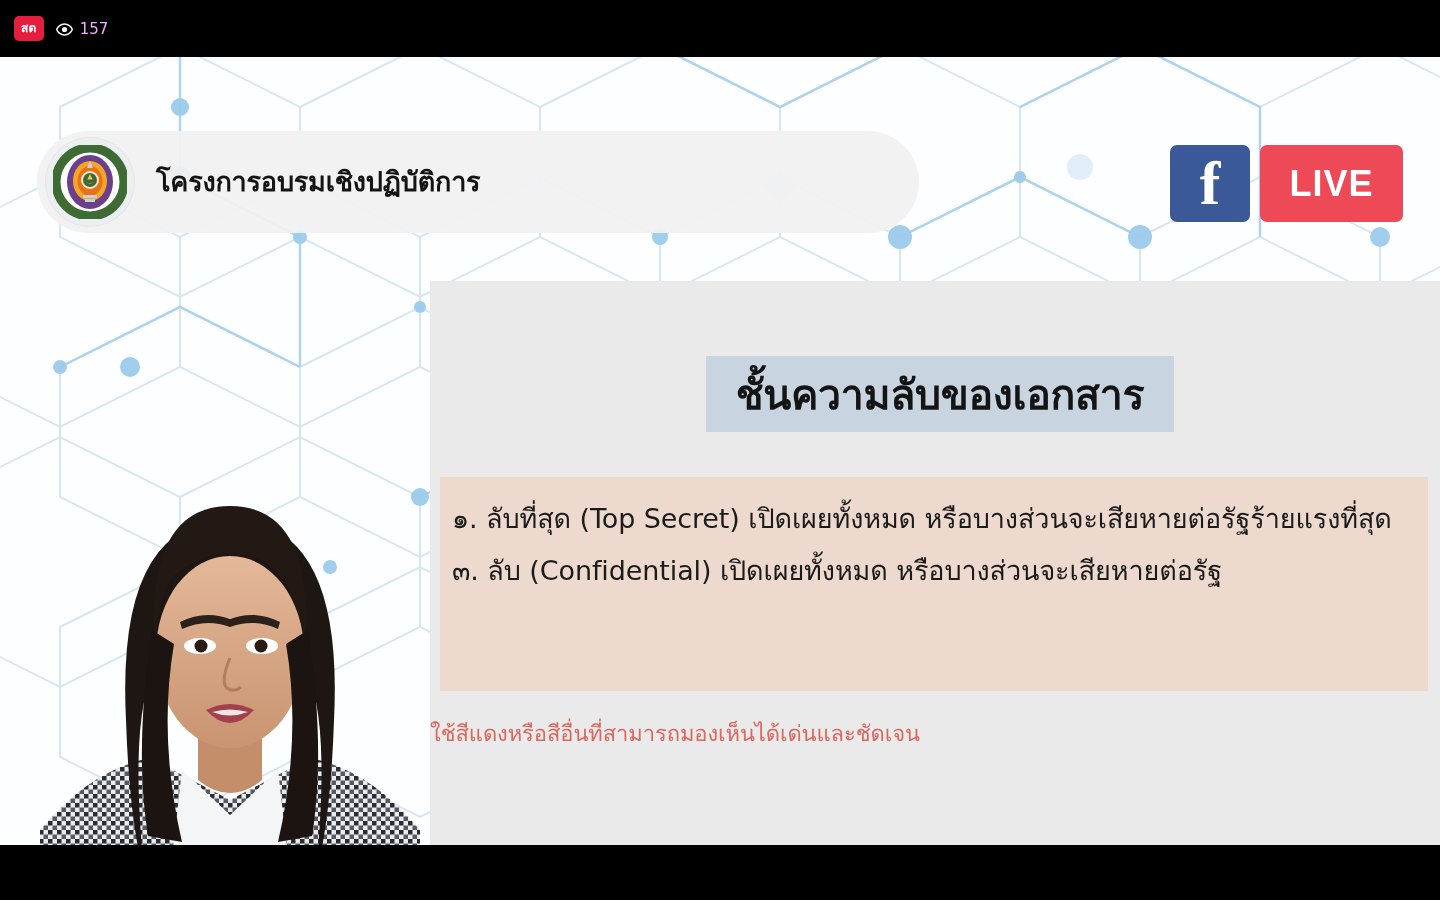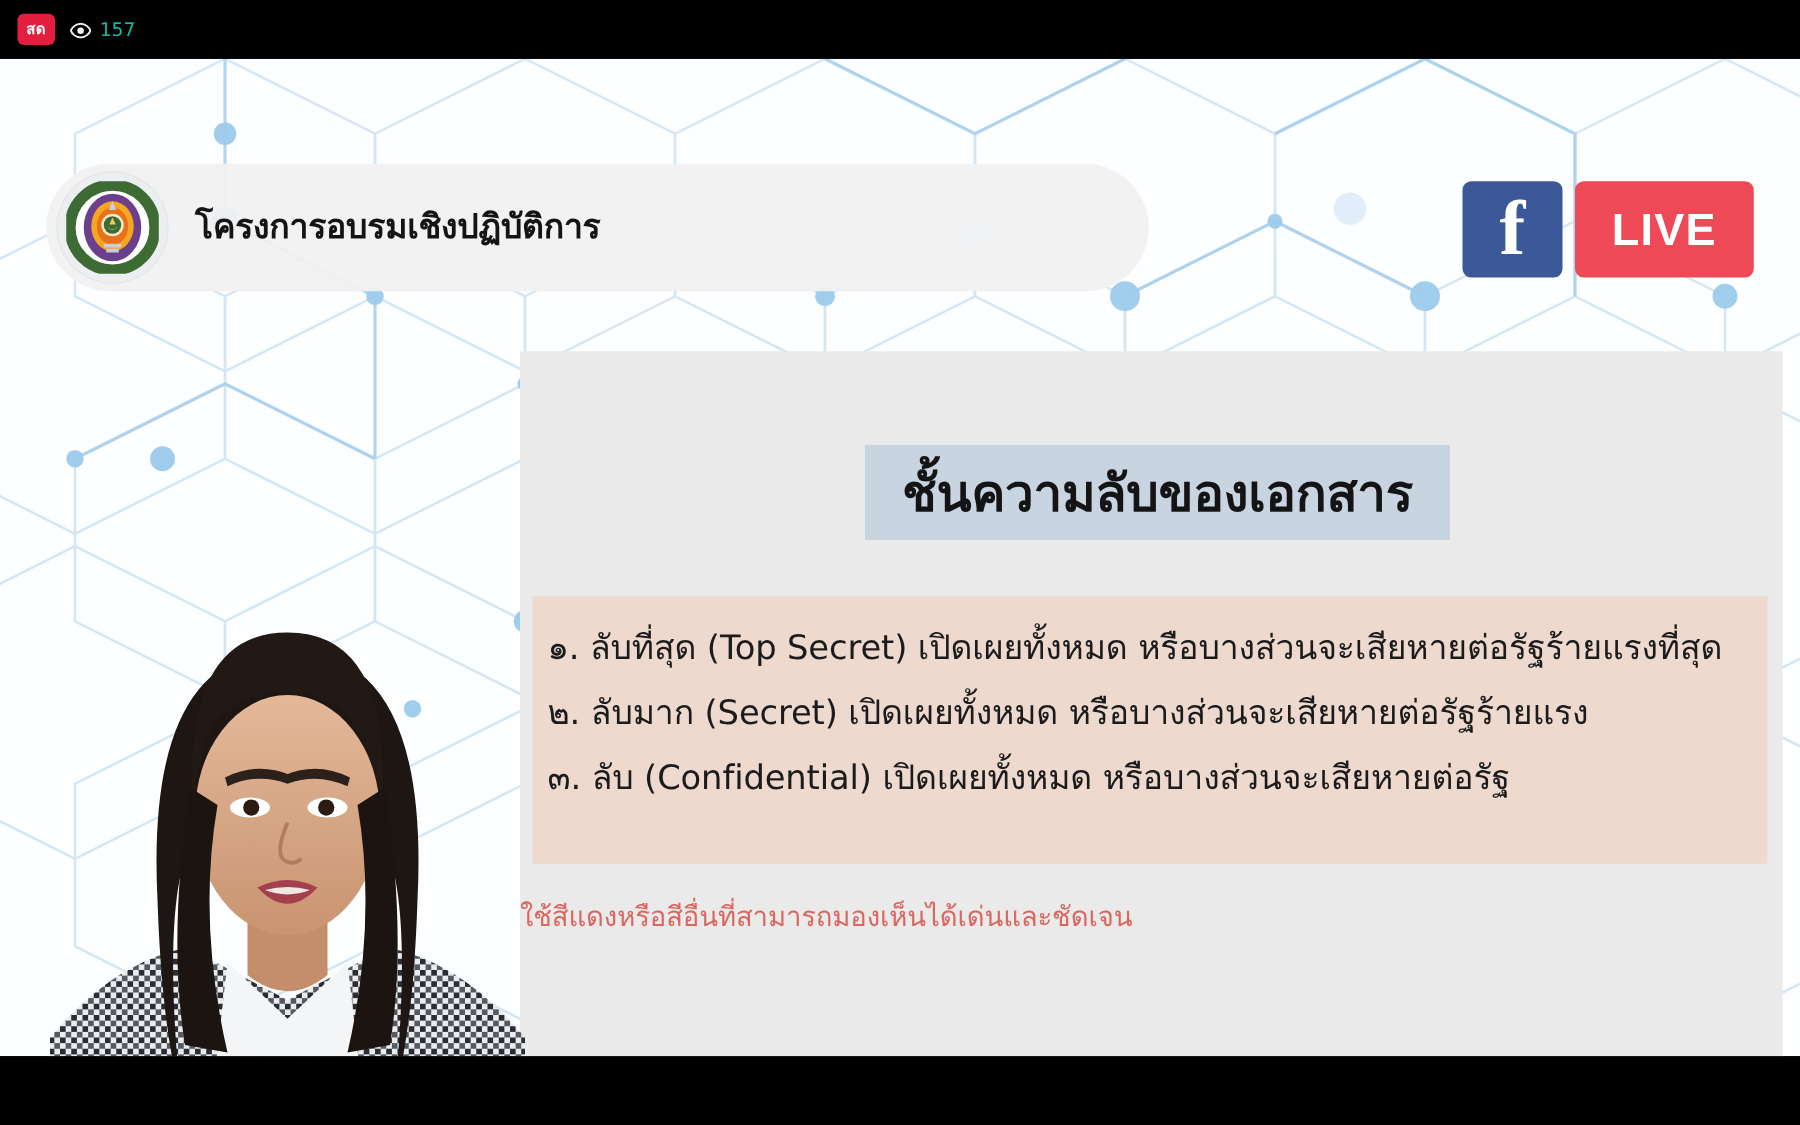--- a/index.html
+++ b/index.html
@@ -4,29 +4,29 @@
 <style>
   * { margin:0; padding:0; box-sizing:border-box; }
   html,body{
     width:1440px; height:900px; overflow:hidden; background:#000;
     font-family:"DejaVu Sans","Liberation Sans",sans-serif;
   }
   #stage{ position:relative; width:1440px; height:900px; background:#000; }
 
   
   .topbar{
-    position:absolute; left:0; top:0; width:1440px; height:47px;
+    position:absolute; left:0; top:0; width:1440px; height:57px;
     background:#000; display:flex; align-items:center; padding-left:14px; gap:12px; z-index:40;
   }
   .live-badge{
     background:#E41E3F; color:#fff; border-radius:5px;
     font-size:12px; font-weight:bold; line-height:1;
     padding:6px 7px 7px 7px; letter-spacing:.3px;
   }
-  .viewers{ display:flex; align-items:center; gap:7px; color:#14b8a6; font-size:15px; }
+  .viewers{ display:flex; align-items:center; gap:7px; color:#f0abfc; font-size:15px; }
   .eye-icon{ display:inline-block; width:17px; height:13px; }
 
   
   .video{
     position:absolute; left:0; top:47px; width:1440px; height:798px; overflow:hidden;
     background:#7dd3fc;
   }
   .bg-pattern{ position:absolute; inset:0; }
 
   
@@ -59,21 +59,21 @@
   }
   .live-box{
     width:143px; height:77px; background:#ED4956; border-radius:7px;
     display:flex; align-items:center; justify-content:center;
     color:#fff; font-size:36px; font-weight:bold; letter-spacing:1px;
     font-family:"Liberation Sans",sans-serif;
   }
 
   
   .slide-panel{
-    position:absolute; left:416px; top:234px; width:1010px; height:567px;
+    position:absolute; left:430px; top:234px; width:1010px; height:567px;
     background:#EAEAEA; z-index:8;
   }
   .slide-title-box{
     position:absolute; left:276px; top:75px; width:468px; height:76px;
     background:#C8D4DF; display:flex; align-items:center; justify-content:center;
   }
   .slide-title{
     font-size:41px; font-weight:600; color:#141414; letter-spacing:-.3px; white-space:nowrap;
   }
   .body-box{
@@ -207,21 +207,20 @@
       <div class="live-box">LIVE</div>
     </div>
 
     <div class="slide-panel">
       <div class="slide-title-box">
         <span class="slide-title">ชั้นความลับของเอกสาร</span>
       </div>
 
       <div class="body-box">
         <div class="body-line">๑. ลับที่สุด (Top Secret) เปิดเผยทั้งหมด หรือบางส่วนจะเสียหายต่อรัฐร้ายแรงที่สุด</div>
-        <div class="body-line">๒. ลับมาก (Secret) เปิดเผยทั้งหมด หรือบางส่วนจะเสียหายต่อรัฐร้ายแรง</div>
         <div class="body-line">๓. ลับ (Confidential) เปิดเผยทั้งหมด หรือบางส่วนจะเสียหายต่อรัฐ</div>
       </div>
 
       <div class="footnote">ใช้สีแดงหรือสีอื่นที่สามารถมองเห็นได้เด่นและชัดเจน</div>
     </div>
 
     <div class="presenter">
       <svg width="400" height="422" viewBox="0 0 400 422">
         <defs>
           <pattern id="houndstooth" width="9" height="9" patternUnits="userSpaceOnUse">

